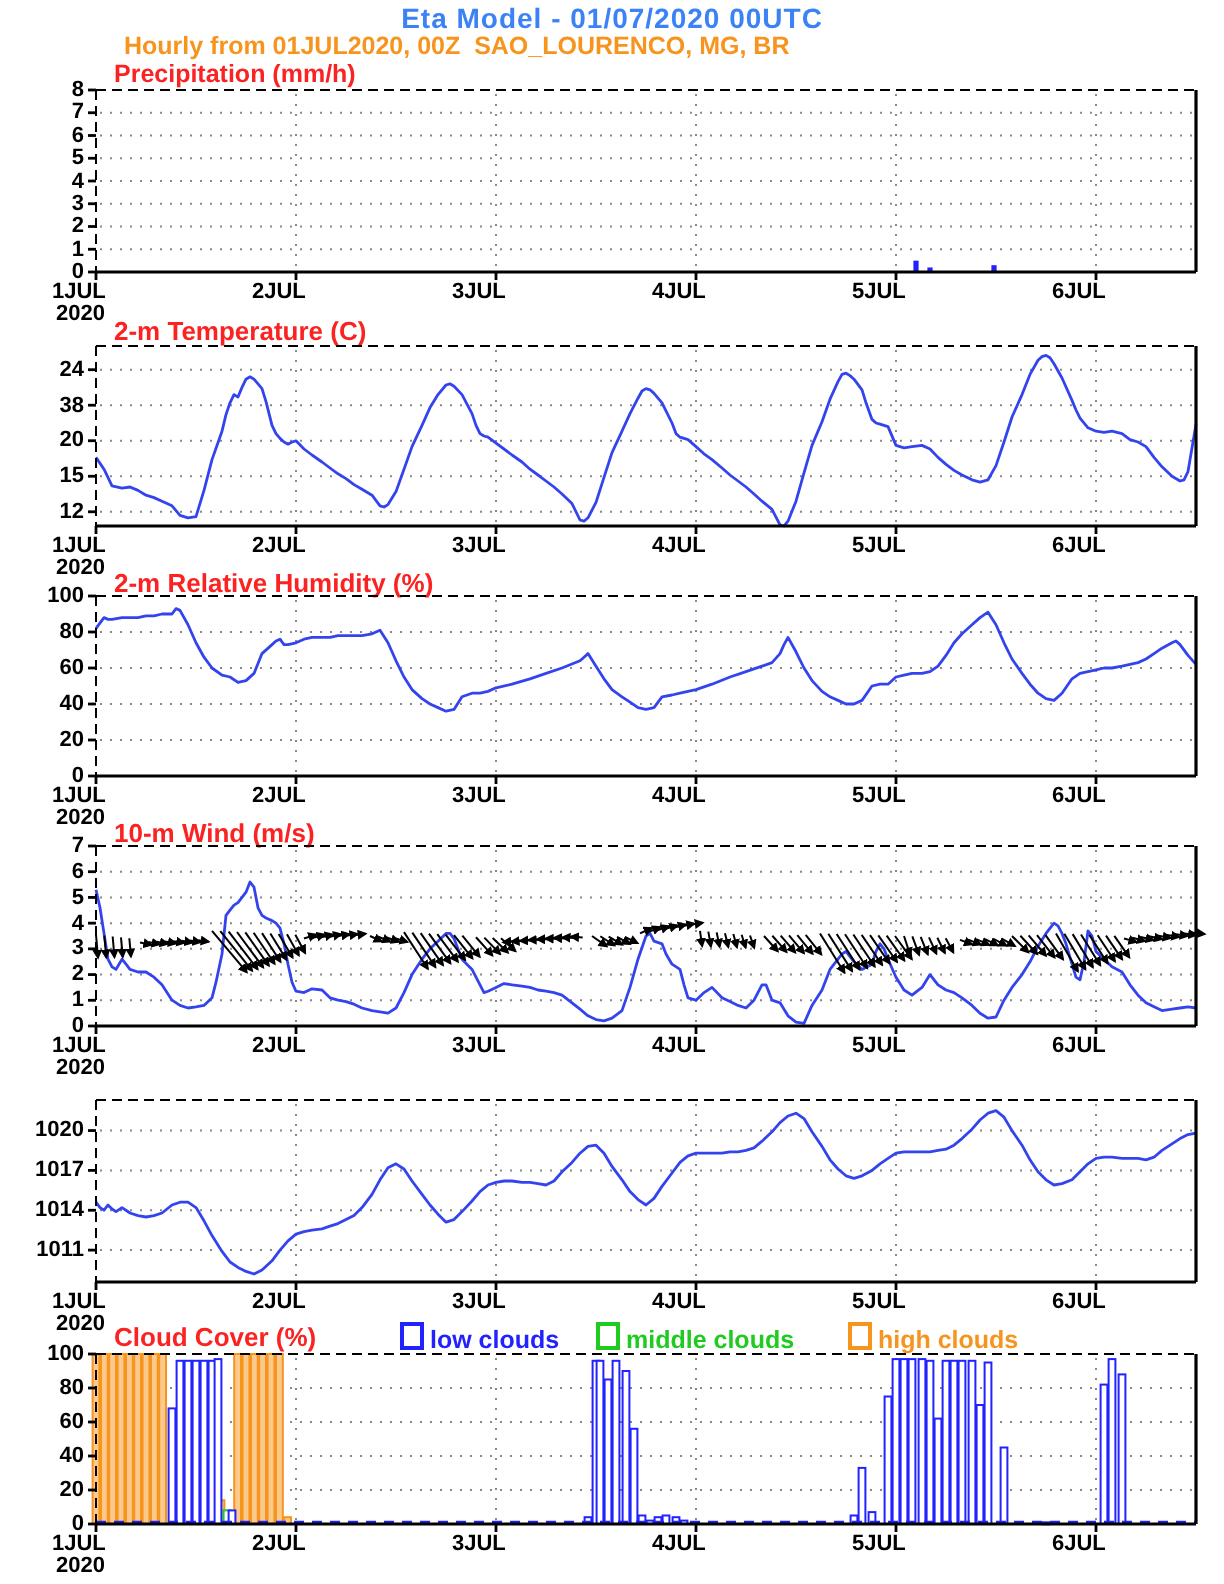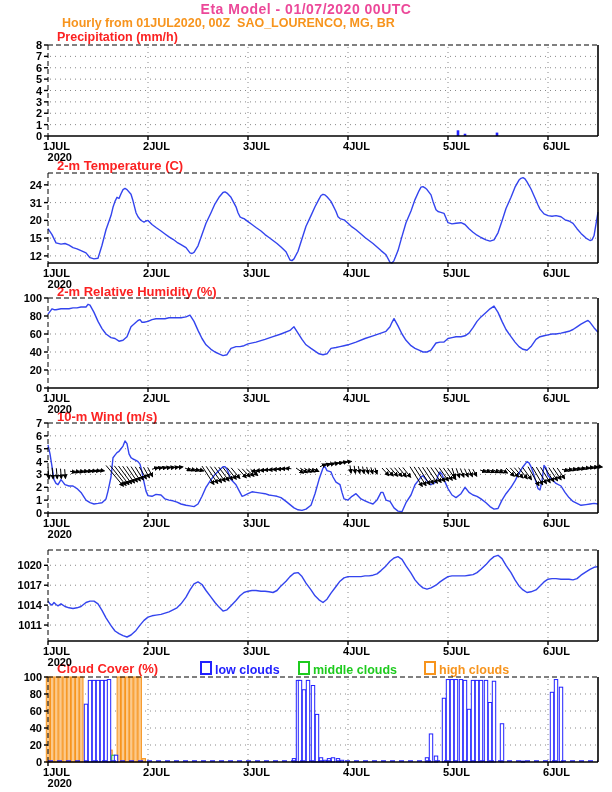--- a/index.html
+++ b/index.html
@@ -3,28 +3,28 @@
 <meta charset="utf-8">
 <style>
   html,body{margin:0;padding:0;background:#fff;}
   .page{position:relative;width:612px;height:792px;background:#ffffff;overflow:hidden;
         font-family:"Liberation Sans",sans-serif;font-weight:bold;}
   .hdr,.ptitle,.lab{position:absolute;white-space:pre;}
   .t1{top:1px;left:0;width:612px;text-align:center;font-size:14px;letter-spacing:.5px;}
   .t2{top:16px;left:62px;font-size:12.5px;}
   .t3red{top:30px;left:57px;font-size:12.5px;}
   .t3or{top:30px;left:246px;font-size:12.5px;}
-  .blue{color:#ec4899;} .orange{color:#f7941d;} .red{color:#fb2222;}
+  .blue{color:#3b82f6;} .orange{color:#f7941d;} .red{color:#fb2222;}
   .green{color:#1ecb1e;} .lblue{color:#2222ff;}
   .ptitle{font-size:13px;left:57px;}
   .legend-item{position:absolute;font-size:12.5px;white-space:pre;}
   .sq{display:inline-block;width:8px;height:10px;border:2px solid;background:#fff;
       vertical-align:-1px;margin-right:3px;}
   .ytick{position:absolute;width:34px;text-align:right;font-size:11px;color:#000;}
-  .xtick{position:absolute;width:44px;text-align:right;font-size:11px;color:#000;}
+  .xtick{position:absolute;width:44px;text-align:left;font-size:11px;color:#000;}
   svg{position:absolute;top:0;left:0;}
 </style>
 </head>
 <body>
 
 <div class="page">
   <div class="hdr t1 blue">Eta Model - 01/07/2020 00UTC</div>
   <div class="hdr t2 orange">Hourly from 01JUL2020, 00Z  SAO_LOURENCO, MG, BR</div>
   <div class="hdr t3red red">Precipitation (mm/h)</div>
 
@@ -408,21 +408,21 @@
       <div class="lab xtick" style="left: 26px; top: 140px; width: 44px;">1JUL</div>
       <div class="lab xtick" style="left: 126px; top: 140px; width: 44px;">2JUL</div>
       <div class="lab xtick" style="left: 226px; top: 140px; width: 44px;">3JUL</div>
       <div class="lab xtick" style="left: 326px; top: 140px; width: 44px;">4JUL</div>
       <div class="lab xtick" style="left: 426px; top: 140px; width: 44px;">5JUL</div>
       <div class="lab xtick" style="left: 526px; top: 140px; width: 44px;">6JUL</div>
       <div class="lab xtick" style="left: 28px; top: 151px; width: 44px;">2020</div>
       <div class="lab ytick" style="left: 8px; top: 249.895px; width: 34px;">12</div>
       <div class="lab ytick" style="left: 8px; top: 232.132px; width: 34px;">15</div>
       <div class="lab ytick" style="left: 8px; top: 214.368px; width: 34px;">20</div>
-      <div class="lab ytick" style="left: 8px; top: 196.605px; width: 34px;">31</div>
+      <div class="lab ytick" style="left: 8px; top: 196.605px; width: 34px;">38</div>
       <div class="lab ytick" style="left: 8px; top: 178.842px; width: 34px;">24</div>
       <div class="lab xtick" style="left: 26px; top: 267px; width: 44px;">1JUL</div>
       <div class="lab xtick" style="left: 126px; top: 267px; width: 44px;">2JUL</div>
       <div class="lab xtick" style="left: 226px; top: 267px; width: 44px;">3JUL</div>
       <div class="lab xtick" style="left: 326px; top: 267px; width: 44px;">4JUL</div>
       <div class="lab xtick" style="left: 426px; top: 267px; width: 44px;">5JUL</div>
       <div class="lab xtick" style="left: 526px; top: 267px; width: 44px;">6JUL</div>
       <div class="lab xtick" style="left: 28px; top: 278px; width: 44px;">2020</div>
       <div class="lab ytick" style="left: 8px; top: 382px; width: 34px;">0</div>
       <div class="lab ytick" style="left: 8px; top: 364px; width: 34px;">20</div>

